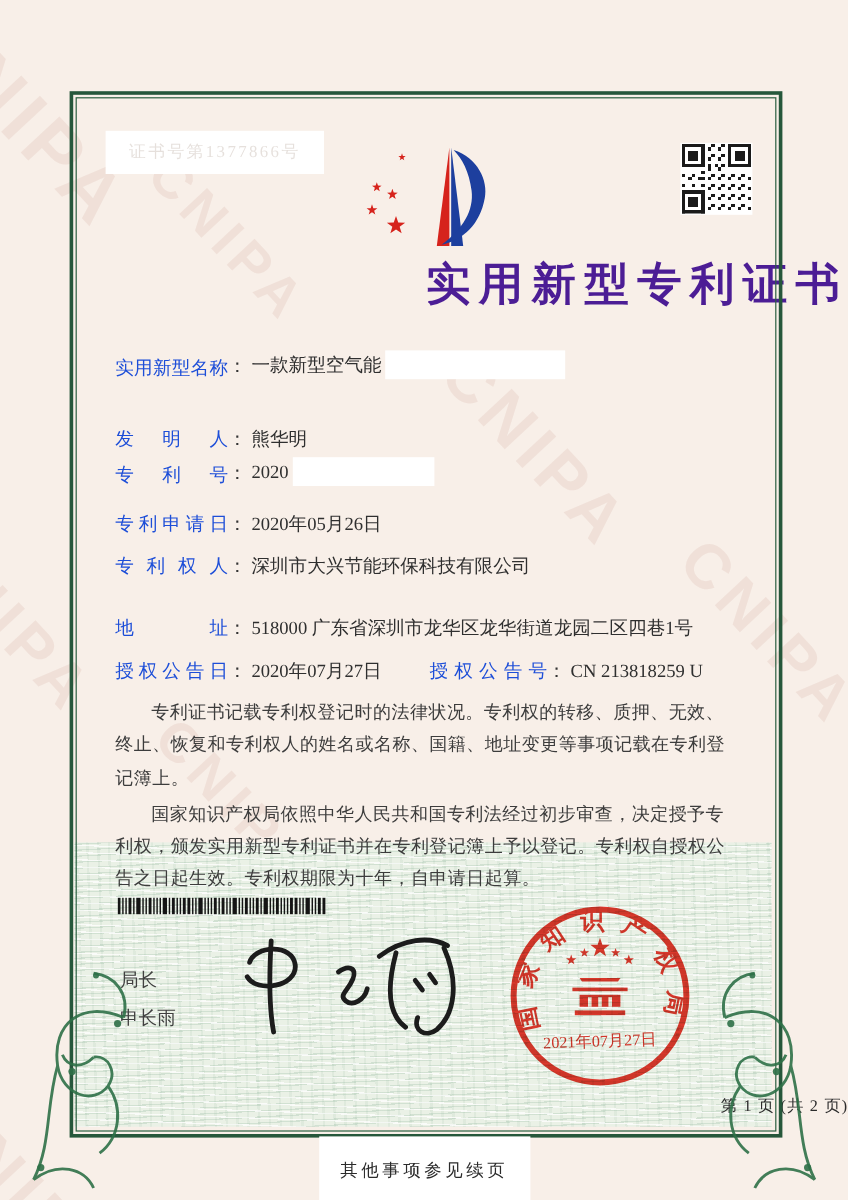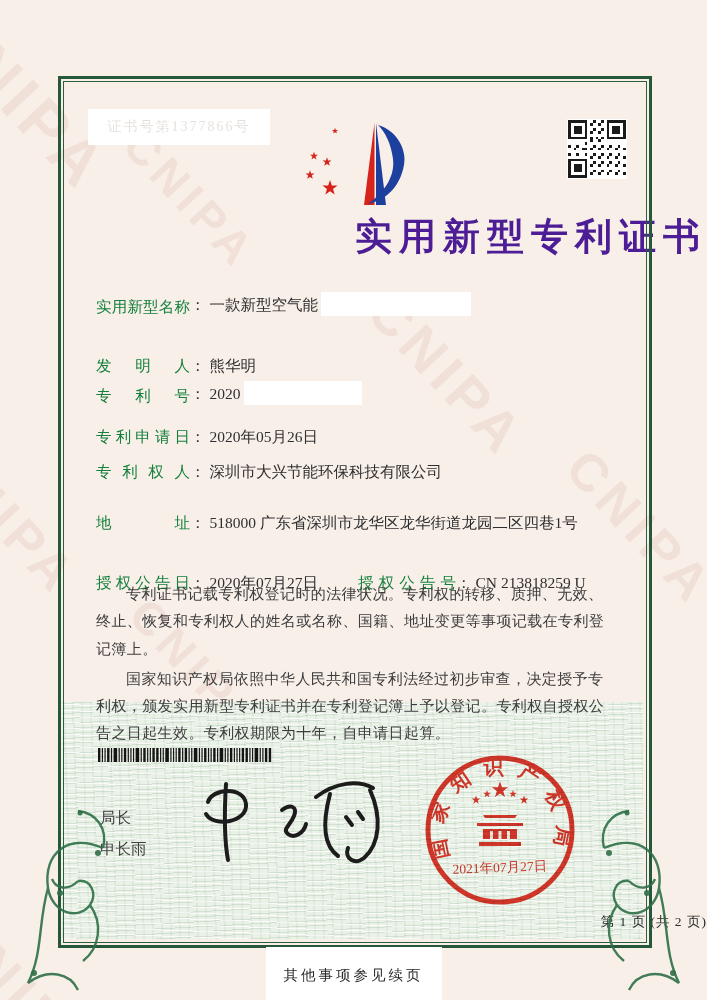--- a/index.html
+++ b/index.html
@@ -49,29 +49,29 @@
 
   .title{
     position:absolute;left:0;top:212px;width:100%;text-align:right;z-index:2;
     font-size:37px;font-weight:bold;color:#4c1d95;letter-spacing:7px;margin:0;
   }
 
   .fields{position:absolute;left:96px;top:0;width:520px;z-index:2;}
   .row{position:absolute;left:0;font-size:15.5px;color:#333;white-space:nowrap;}
   .lbl{
     display:inline-block;width:94px;text-align:justify;text-align-last:justify;
-    text-justify:inter-character;vertical-align:bottom;color:#15803d;
+    text-justify:inter-character;vertical-align:bottom;color:#1d4ed8;
   }
   .colon{margin-right:4px;}
   .val{color:#2f2f2f;}
   .redact{
     display:inline-block;background:#fff;vertical-align:middle;
     height:24px;margin-left:3px;position:relative;top:-2px;
   }
-  .pair2{margin-left:40px;margin-top:24px;}
+  .pair2{margin-left:40px;}
 
   .body-text{position:absolute;left:96px;top:581px;width:518px;z-index:2;}
   .body-text p{
     margin:0 0 3px 0;text-indent:2em;font-size:15px;line-height:1.82;
     color:#3c3c3c;letter-spacing:.4px;
   }
 
   .barcode{position:absolute;left:98px;top:748px;z-index:2;}
   .signer{
     position:absolute;left:100px;top:802px;z-index:2;

